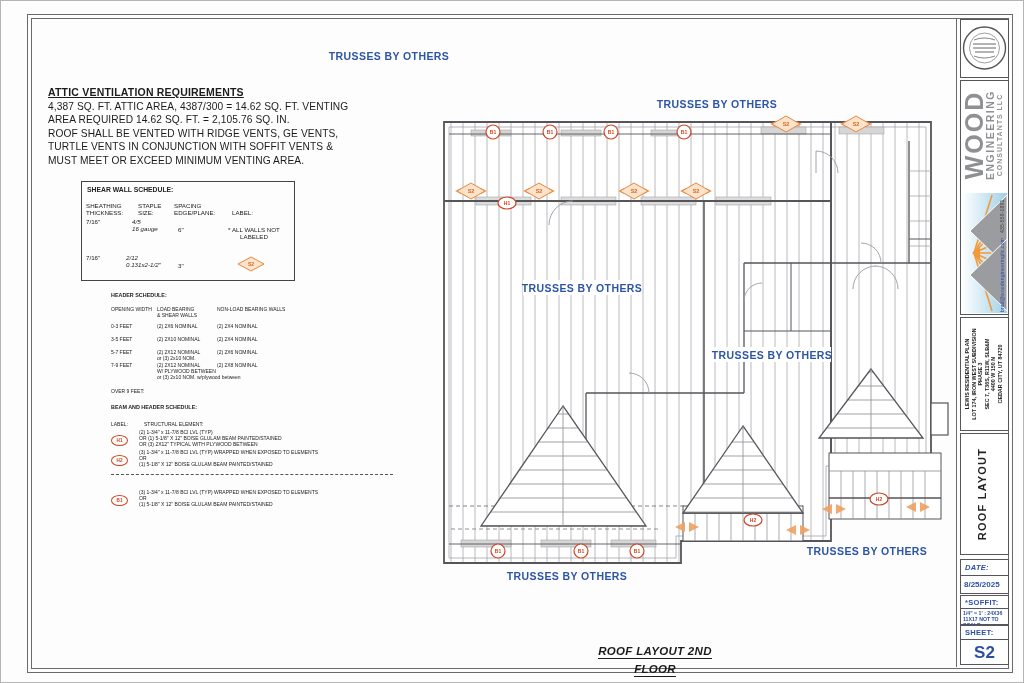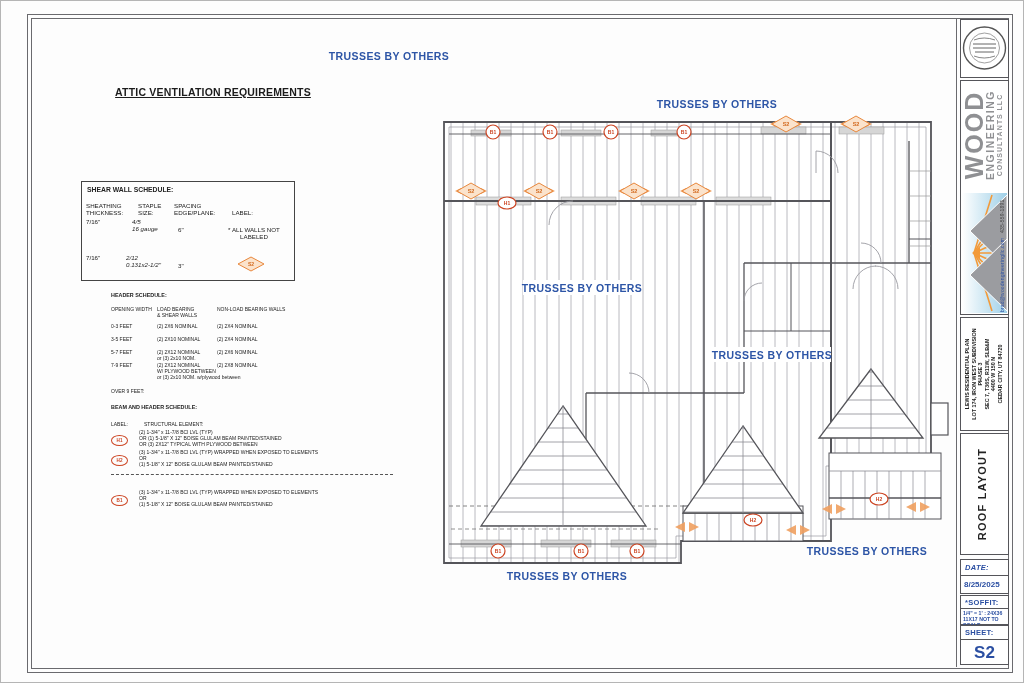--- a/index.html
+++ b/index.html
@@ -38,22 +38,27 @@
 </style>
 </head>
 <body>
 
 <div class="screen">
 
   <div class="frame" style="left:26px;top:13px;width:984px;height:657px;"></div>
   <div class="frame" style="left:30px;top:17px;width:976px;height:649px;"></div>
   <div class="abs" style="left:955px;top:17px;width:0;height:649px;border-left:1px solid #6a6a6e;"></div>
 
-  <div class="abs" style="left:47px;top:85px;width:330px;text-align:center;">
+  <div class="abs" style="left:47px;top:85px;width:330px;">
     <div class="attic-title">ATTIC VENTILATION REQUIREMENTS</div>
+    <div class="attic-body pre" style="margin-top:2px;">4,387 SQ. FT. ATTIC AREA, 4387/300 = 14.62 SQ. FT. VENTING
+AREA REQUIRED 14.62 SQ. FT. = 2,105.76 SQ. IN.
+ROOF SHALL BE VENTED WITH RIDGE VENTS, GE VENTS,
+TURTLE VENTS IN CONJUNCTION WITH SOFFIT VENTS &amp;
+MUST MEET OR EXCEED MINIMUM VENTING AREA.</div>
   </div>
 
   <div class="abs" style="left:80px;top:180px;width:212px;height:98px;border:1px solid #444;">
     <div class="abs sws sws-title" style="left:5px;top:4px;">SHEAR WALL SCHEDULE:</div>
     <div class="abs sws pre" style="left:4px;top:20px;">SHEATHING
 THICKNESS:</div>
     <div class="abs sws pre" style="left:56px;top:20px;">STAPLE
 SIZE:</div>
     <div class="abs sws pre" style="left:92px;top:20px;">SPACING
 EDGE/PLANE:</div>
@@ -338,20 +343,23 @@
         </g>
       <g>
           <rect x="712" y="346" width="118" height="15" fill="#fff" stroke="none"></rect>
           <text x="771" y="358">TRUSSES BY OTHERS</text>
         </g>
       <text x="866" y="554">TRUSSES BY OTHERS</text>
       <text x="566" y="579">TRUSSES BY OTHERS</text>
     </g>
   </svg>
 
+  <div class="abs" style="left:583px;top:640px;width:142px;text-align:center;">
+    <span class="draw-title">ROOF LAYOUT 2ND FLOOR</span>
+  </div>
 
   <div class="tb-box" style="left:959px;top:18px;width:47px;height:57px;">
     <svg width="47" height="57" viewBox="0 0 47 57">
       <circle cx="23.5" cy="28" r="21" fill="none" stroke="#555" stroke-width="1.4"></circle>
       <circle cx="23.5" cy="28" r="15" fill="none" stroke="#777" stroke-width="0.7"></circle>
       <path d="M12 24 H35 M12 28 H35 M14 32 H33" stroke="#666" stroke-width="1"></path>
       <path d="M13 20 Q23 16 34 20" stroke="#666" stroke-width="0.8" fill="none"></path>
       <path d="M13 36 Q23 40 34 36" stroke="#666" stroke-width="0.8" fill="none"></path>
     </svg>
   </div>

